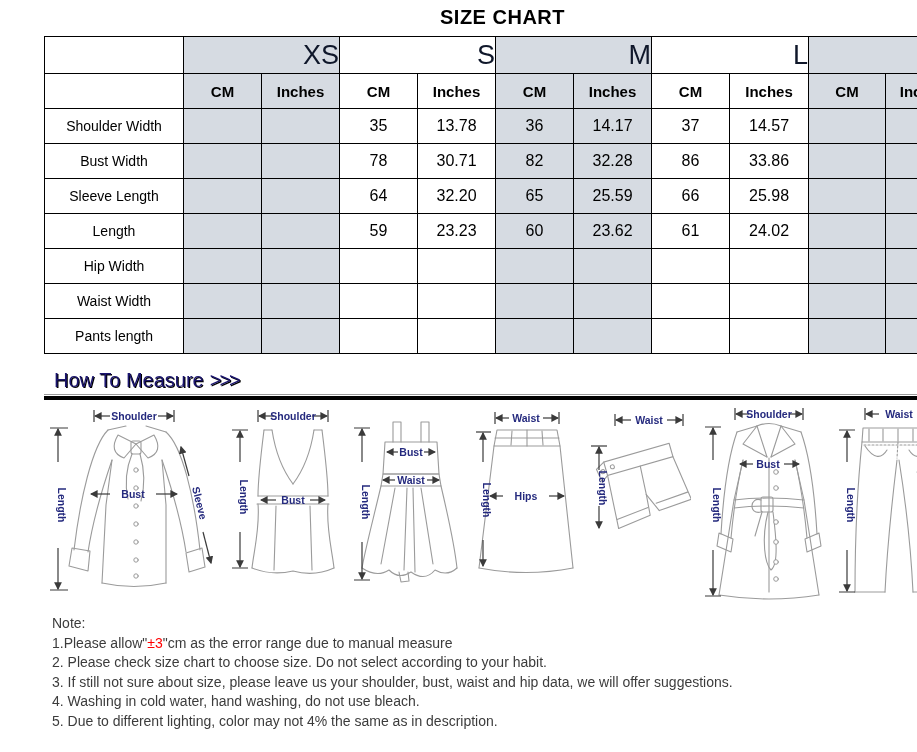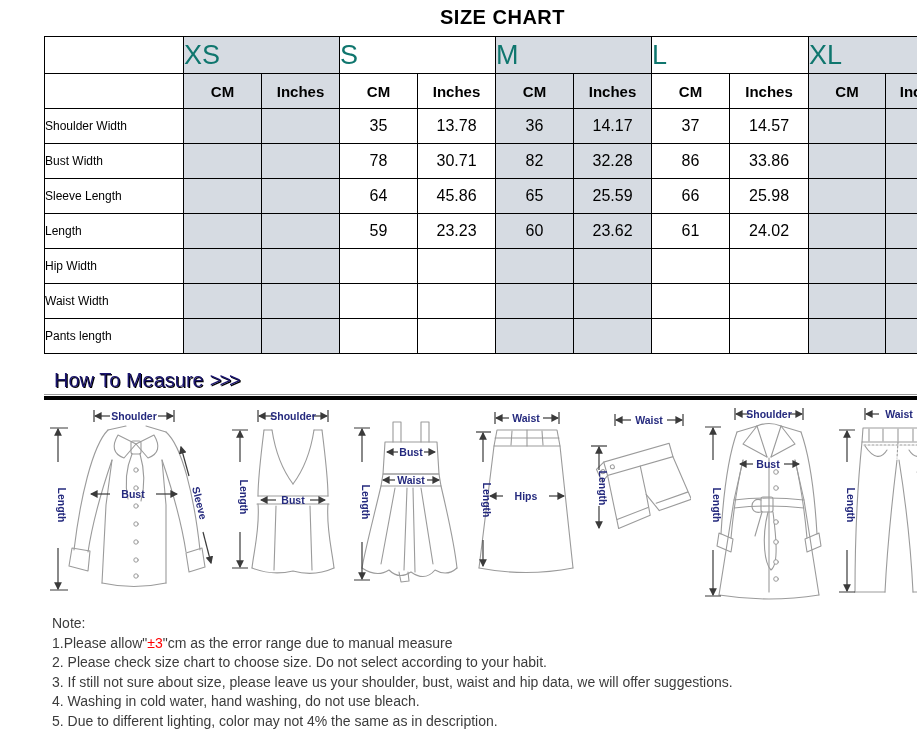--- a/index.html
+++ b/index.html
@@ -2,23 +2,23 @@
 <html><head>
 <meta charset="utf-8">
 <style>
   html,body{margin:0;padding:0;background:#fff;}
   .page{width:917px;height:752px;position:relative;overflow:hidden;background:#fff;
         font-family:"Liberation Sans",sans-serif;color:#000;margin-left:44px;}
   .title{margin:6px 0 7px;text-align:center;font-size:20px;font-weight:bold;letter-spacing:.5px;}
   table.size{border-collapse:collapse;table-layout:fixed;width:917px;}
   table.size th,table.size td{border:1.5px solid #000;padding:0;overflow:hidden;}
   .shade{background:#d6dbe2;}
-  th.size-h{height:36px;font-size:27px;font-weight:500;color:#0f766e;text-align:left;}
+  th.size-h{height:36px;font-size:27px;font-weight:500;color:#0f172a;text-align:right;}
   th.unit-h{height:34px;font-size:15px;font-weight:bold;text-align:center;}
-  td.rl{height:34px;font-size:12px;text-align:left;font-weight:normal;}
+  td.rl{height:34px;font-size:14px;text-align:center;font-weight:normal;}
   td.val{height:34px;font-size:16px;text-align:center;}
   .measure-head{margin:15px 0 2px 10px;font-size:20px;font-weight:normal;color:#1b156e;
                 text-shadow:1px 1px 0 #000;}
   .measure-head .arrows{letter-spacing:-2px;margin-left:6px;}
   .rule{height:1px;border-top:1px solid #9a9a9a;border-bottom:4px solid #000;}
   .figures{display:flex;align-items:flex-start;height:208px;}
   .figures svg{display:block;}
   .garment{fill:none;stroke:#9b9b9b;stroke-width:1.1;stroke-linecap:round;stroke-linejoin:round;}
   .mline{stroke:#3a3a3a;stroke-width:1.2;fill:none;}
   .mlabel{font-family:"Liberation Sans",sans-serif;font-size:10.5px;font-weight:bold;fill:#252a7e;}
@@ -95,21 +95,21 @@
           <td class="val">86</td>
           <td class="val">33.86</td>
           <td class="val shade"></td>
           <td class="val shade"></td>
       </tr>
       <tr>
         <td class="rl">Sleeve Length</td>
         <td class="val shade"></td>
           <td class="val shade"></td>
           <td class="val">64</td>
-          <td class="val">45.86</td>
+          <td class="val">32.20</td>
           <td class="val shade">65</td>
           <td class="val shade">25.59</td>
           <td class="val">66</td>
           <td class="val">25.98</td>
           <td class="val shade"></td>
           <td class="val shade"></td>
       </tr>
       <tr>
         <td class="rl">Length</td>
         <td class="val shade"></td>

